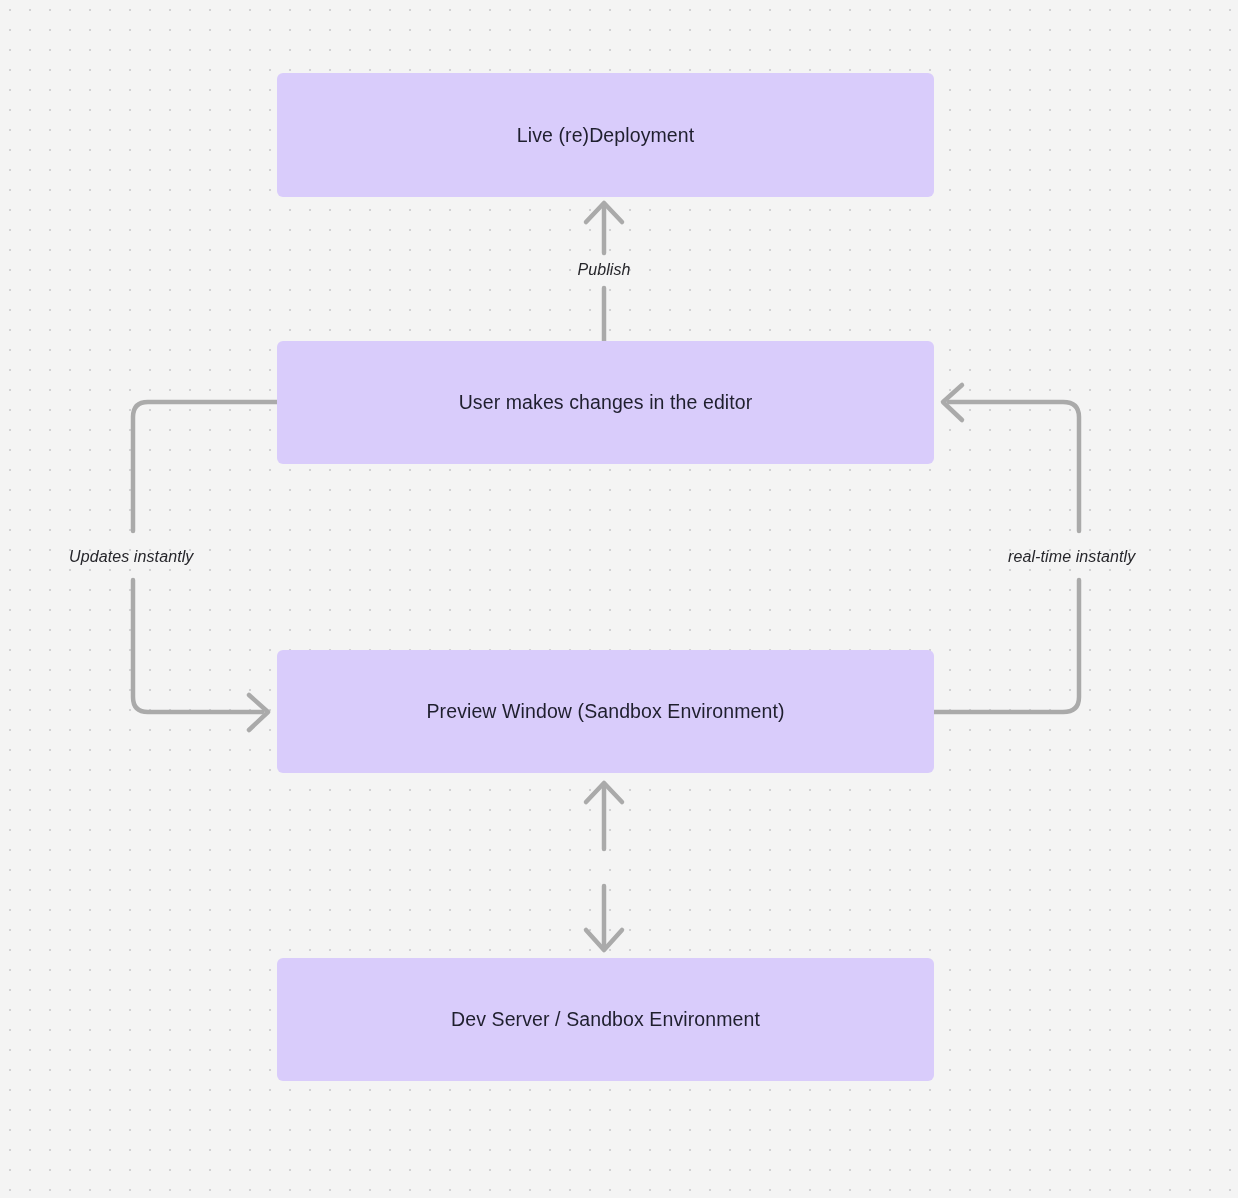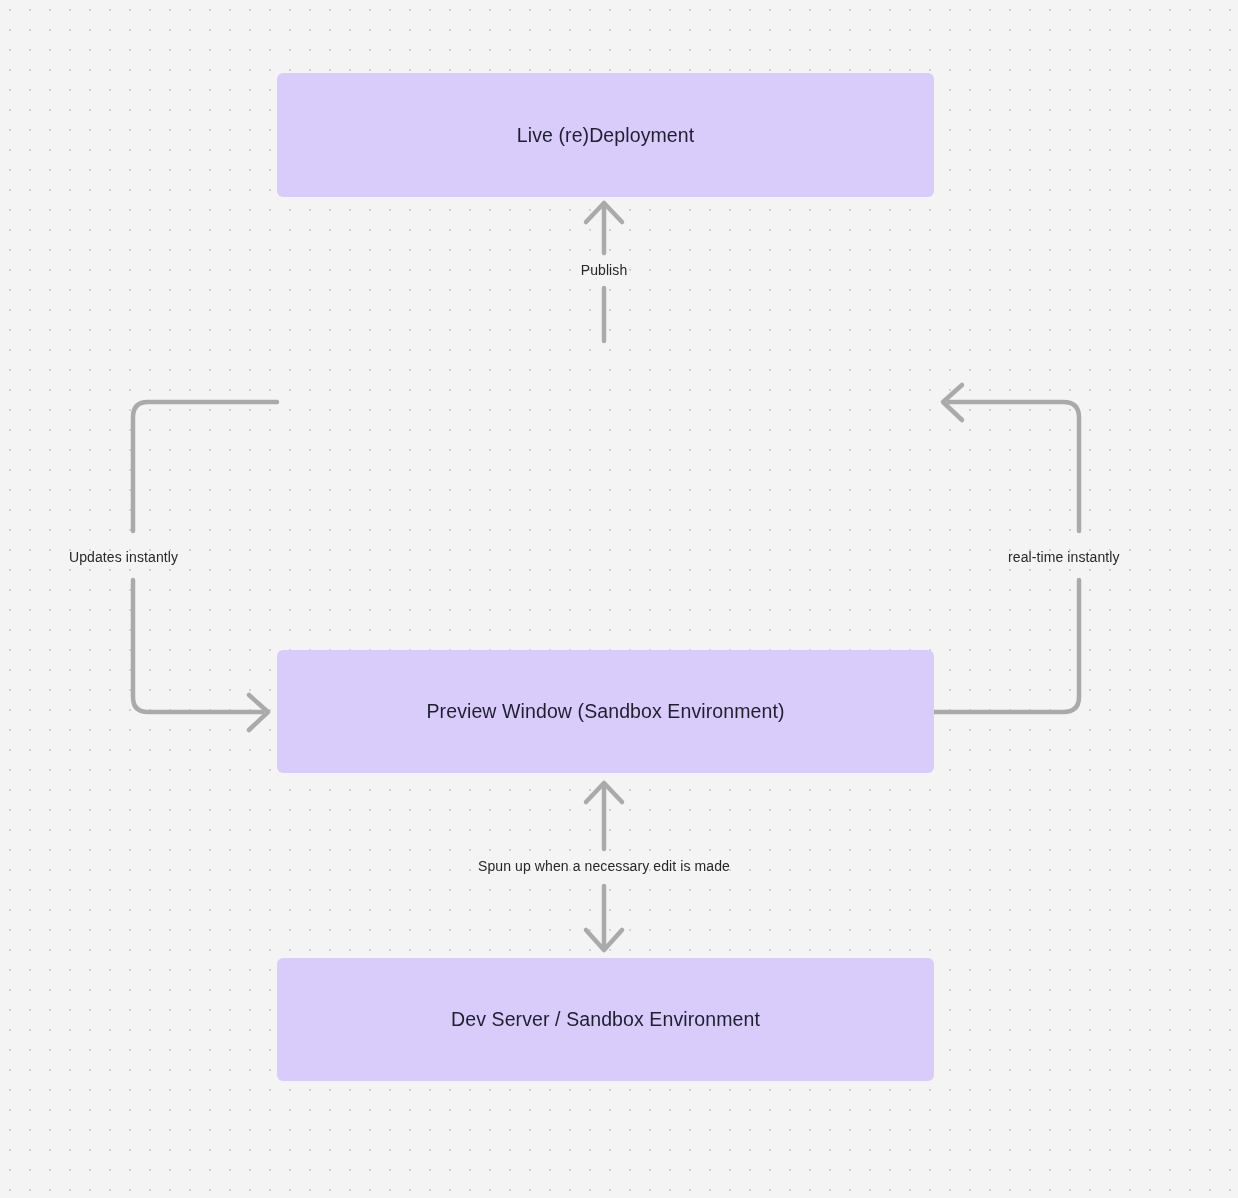--- a/index.html
+++ b/index.html
@@ -48,25 +48,26 @@
     color: #1f1f2e;
     font-size: 19.5px;
     font-family: "Liberation Sans", sans-serif;
     letter-spacing: 0.1px;
     padding: 6px 18px;
   }
 
   .edge-label {
     position: absolute;
     color: #26262b;
-    font-size: 14px;
+    font-size: 16px;
     font-family: "Liberation Sans", sans-serif;
     white-space: nowrap;
     letter-spacing: 0.1px;
     line-height: 1;
+    font-style: italic;
   }
   .edge-label.center {
     transform: translate(-50%, -50%);
   }
   .edge-label.left-anchor {
     transform: translate(0, -50%);
     margin-left: 20px;
   }
 </style>
 </head>
@@ -110,30 +111,32 @@
 
       <line x1="604" y1="886" x2="604" y2="947" stroke="#aaaaaa" stroke-width="4.5" stroke-linecap="round"></line>
       <polyline points="586,930 604,950 622,930" fill="none" stroke="#aaaaaa" stroke-width="4.5" stroke-linecap="round" stroke-linejoin="round"></polyline>
     </g>
   </svg>
 
   <div class="node" style="left:277px; top:73px; width:657px; height:124px;">
     <span>Live (re)Deployment</span>
   </div>
 
+  <div class="node" style="left:277px; top:341px; width:657px; height:123px;">
+    <span>User makes changes in the editor</span>
+  </div>
 
   <div class="node" style="left:277px; top:650px; width:657px; height:123px;">
     <span>Preview Window (Sandbox Environment)</span>
   </div>
 
   <div class="node" style="left:277px; top:958px; width:657px; height:123px;">
     <span>Dev Server / Sandbox Environment</span>
   </div>
 
   <div class="edge-label center" style="left:604px; top:270px;">Publish</div>
 
   <div class="edge-label left-anchor" style="left:49px; top:557px;">Updates instantly</div>
 
   <div class="edge-label left-anchor" style="left:988px; top:557px;">real-time instantly</div>
 
-  <div class="edge-label center" style="left:604px; top:866px;">Spun up when a necessary edit is made</div>
 
 </div>
 
 </body></html>

